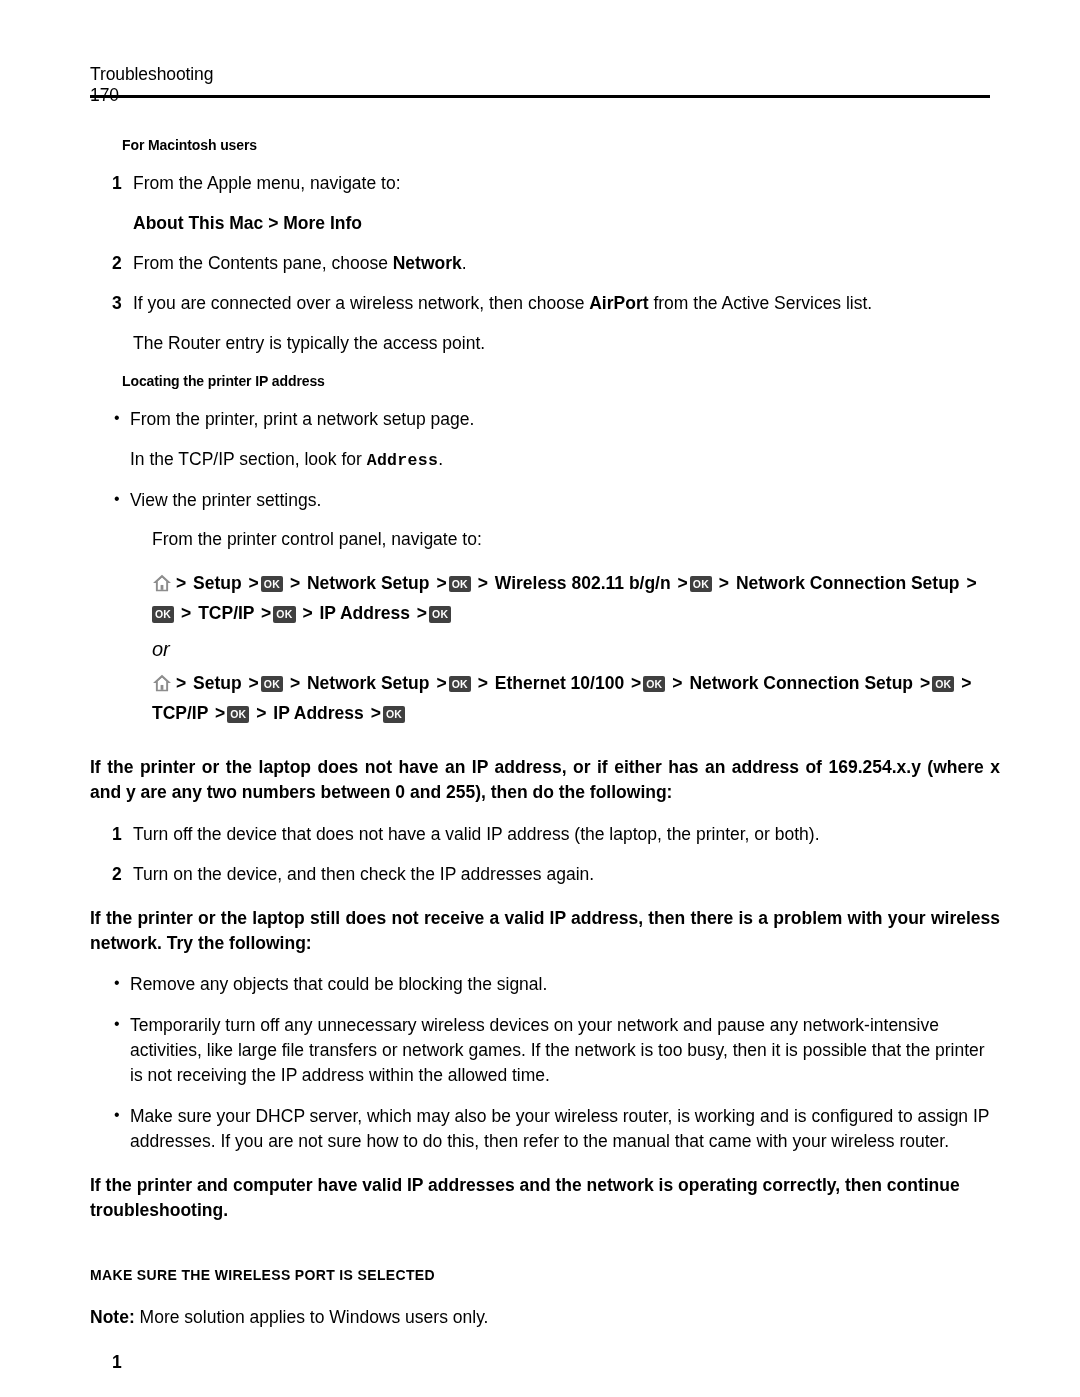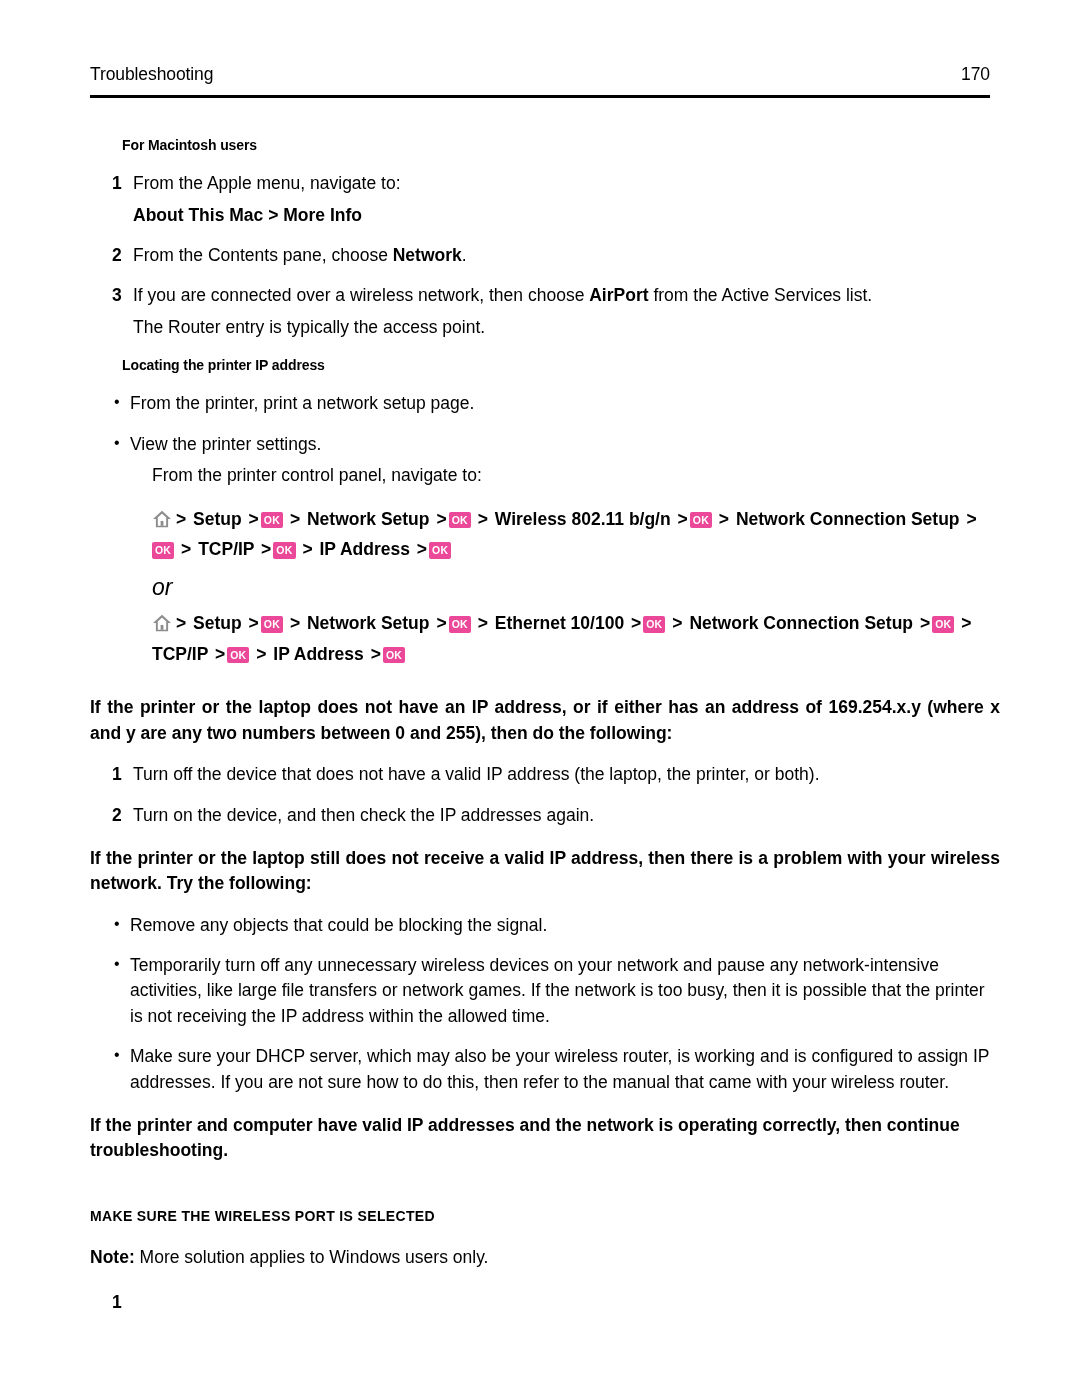--- a/index.html
+++ b/index.html
@@ -25,20 +25,21 @@
   .header {
     position: absolute;
     left: 90px;
     top: 64px;
     width: 900px;
     display: flex;
     justify-content: space-between;
     align-items: baseline;
     font-size: 17.5px;
     letter-spacing: -0.1px;
+    flex-direction: column;
   }
   .header-rule {
     position: absolute;
     left: 90px;
     top: 95px;
     width: 900px;
     height: 3px;
     background: #000000;
   }
 
@@ -67,21 +68,21 @@
     padding-left: 43px;
     margin-bottom: 15px;
   }
   .olist > li .num {
     position: absolute;
     left: 22px;
     top: 0;
     font-weight: bold;
     font-size: 17.5px;
   }
-  .sub-line { margin-top: 6px; }
+  .sub-line { margin-top: 14px; }
 
   
   .ulist { margin: 0; padding: 0; list-style: none; }
   .ulist > li {
     position: relative;
     padding-left: 40px;
     margin-bottom: 15px;
   }
   .ulist > li::before {
     content: "\2022";
@@ -107,21 +108,21 @@
     font-weight: bold;
     font-size: 17.5px;
     line-height: 1.75;
     margin-left: 62px;
     margin-bottom: 2px;
   }
   .navpath .sep { font-weight: bold; padding: 0 2px; }
 
   .ok-key {
     display: inline-block;
-    background: #ec4899;
+    background: #404040;
     color: #ffffff;
     font-size: 10.5px;
     font-weight: bold;
     font-family: "Liberation Sans", sans-serif;
     line-height: 1;
     padding: 3px 3px 3px 3px;
     border-radius: 2px;
     vertical-align: 1px;
     letter-spacing: 0.2px;
     min-width: 13px;
@@ -134,21 +135,21 @@
     height: 18px;
     vertical-align: -3px;
     margin-right: 2px;
   }
 
   .or-line {
     font-style: italic;
     margin-left: 62px;
     margin-top: 6px;
     margin-bottom: 4px;
-    font-size: 23px;
+    font-size: 20px;
   }
 
   
   .h-smallcaps {
     font-weight: bold;
     font-size: 14px;
     letter-spacing: 0.35px;
     text-transform: uppercase;
     margin: 0 0 19px 0;
   }
@@ -185,20 +186,21 @@
         <span>If you are connected over a wireless network, then choose </span><b>AirPort</b><span> from the Active Services list.</span>
         <div class="sub-line">The Router entry is typically the access point.</div>
       </li>
     </ol>
 
     <div class="h-sub tight">Locating the printer IP address</div>
 
     <ul class="ulist">
       <li>
         <span>From the printer, print a network setup page.</span>
+        <div class="sub-line"><span>In the TCP/IP section, look for </span><span class="mono">Address</span><span>.</span></div>
       </li>
       <li>
         <span>View the printer settings.</span>
         <div class="sub-line" style="margin-left:22px;">From the printer control panel, navigate to:</div>
       </li>
     </ul>
 
     <div class="navpath">
       <span class="home-icon">
         <svg viewBox="0 0 24 22" width="20" height="18" aria-hidden="true">

